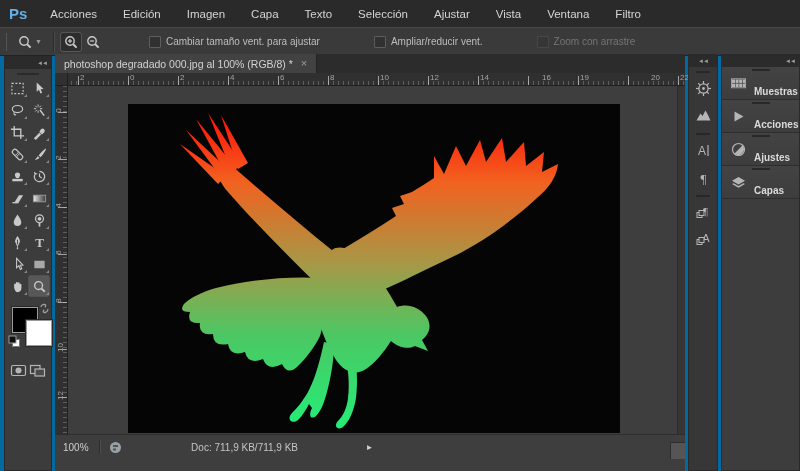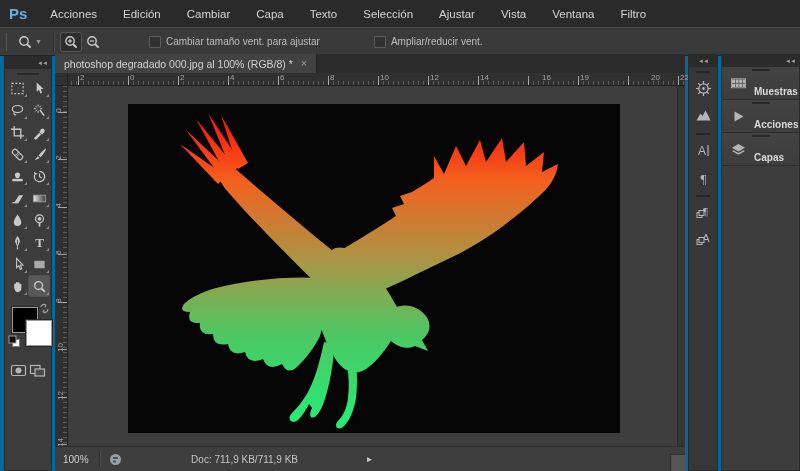--- a/index.html
+++ b/index.html
@@ -70,21 +70,21 @@
              border-right:1px solid #1f1f1f;box-sizing:border-box;
              background-image:
                repeating-linear-gradient(to bottom, rgba(200,200,200,.75) 0 1px, transparent 1px 47.5px),
                repeating-linear-gradient(to bottom, rgba(150,150,150,.45) 0 1px, transparent 1px 5px);
              background-size:9px 100%,4px 100%;background-position:100% 26px,100% 26px;background-repeat:repeat-y;}
   .ruler-left .rnum{position:absolute;left:1px;font-size:8px;color:#a3a3a3;transform:rotate(-90deg);transform-origin:center;}
   .canvasarea{position:absolute;left:13px;top:32px;right:0;bottom:24px;background:#3e3e3e;overflow:hidden;}
   .image{position:absolute;left:60px;top:18px;width:492px;height:329px;background:#050505;}
   .image svg{display:block;width:492px;height:329px;}
   .vscroll{position:absolute;right:0;top:0;width:7px;bottom:0;background:#353535;border-left:1px solid #2c2c2c;}
-  .statusbar{position:absolute;left:0;bottom:0;width:100%;height:24px;background:#3e3e3e;
+  .statusbar{position:absolute;left:0;bottom:12px;width:100%;height:24px;background:#3e3e3e;
              border-top:1px solid #2e2e2e;display:flex;align-items:center;font-size:10px;}
   .zoomval{color:#cfcfcf;padding:0 10px 0 8px;}
   .statussep{width:1px;height:14px;background:#2e2e2e;border-right:1px solid #4c4c4c;}
   .statusicon{margin:0 8px;display:flex;}
   .docinfo-wrap{flex:0 0 230px;display:flex;justify-content:center;}
   .docinfo{color:#c4c4c4;}
   .statarrow{color:#cfcfcf;font-size:8px;padding:0 6px;}
   .resizegrip{position:absolute;right:0;bottom:0;width:14px;height:16px;background:#555;
               border-left:1px solid #2e2e2e;border-top:1px solid #2e2e2e;}
   
@@ -104,21 +104,21 @@
 </head>
 <body>
 
 <div id="app">
 
   <div class="menubar">
     <span class="pslogo">Ps</span>
     <nav id="menus" style="display:flex;">
         <span class="menu-item">Acciones</span>
         <span class="menu-item">Edición</span>
-        <span class="menu-item">Cambiar</span>
+        <span class="menu-item">Imagen</span>
         <span class="menu-item">Capa</span>
         <span class="menu-item">Texto</span>
         <span class="menu-item">Selección</span>
         <span class="menu-item">Ajustar</span>
         <span class="menu-item">Vista</span>
         <span class="menu-item">Ventana</span>
         <span class="menu-item">Filtro</span>
       </nav>
   </div>
 
@@ -149,20 +149,24 @@
     </button>
     <span id="opt-checks" style="display:flex;">
         <span class="opt-check">
           <span class="box"></span>
           <span class="lbl">Cambiar tamaño vent. para ajustar</span>
         </span>
         <span class="opt-check">
           <span class="box"></span>
           <span class="lbl">Ampliar/reducir vent.</span>
         </span>
+        <span class="opt-check disabled">
+          <span class="box"></span>
+          <span class="lbl">Zoom con arrastre</span>
+        </span>
       </span>
   </div>
 
   <div class="toolbar">
     <div class="dockhead">
         <span>◄◄</span>
       </div>
     <div class="tb-grip"></div>
     <div id="tools">
         <div class="tool">
@@ -494,20 +498,28 @@
         <div class="pbtn">
           <span class="pgrip"></span>
           <svg viewBox="0 0 17 17">
             <path d="M4.5 3.5 L13.5 8.5 L4.5 13.5 Z" fill="#b5b5b5"></path>
           </svg>
           <span class="plabel">Acciones</span>
         </div>
         <div class="pbtn">
           <span class="pgrip"></span>
           <svg viewBox="0 0 17 17">
+            <circle cx="8.5" cy="8.5" r="6" fill="none" stroke="#b5b5b5" stroke-width="1.2"></circle>
+            <path d="M4.3 12.7 A6 6 0 0 0 12.7 4.3 Z" fill="#b5b5b5"></path>
+          </svg>
+          <span class="plabel">Ajustes</span>
+        </div>
+        <div class="pbtn">
+          <span class="pgrip"></span>
+          <svg viewBox="0 0 17 17">
             <path d="M8.5 3 L15 6.7 L8.5 10.4 L2 6.7 Z" fill="#b5b5b5"></path>
             <path d="M3.6 9.2 L8.5 12 L13.4 9.2 L15 10.1 L8.5 13.8 L2 10.1 Z" fill="#b5b5b5"></path>
           </svg>
           <span class="plabel">Capas</span>
         </div>
       </div>
   </div>
 
 </div>
 

